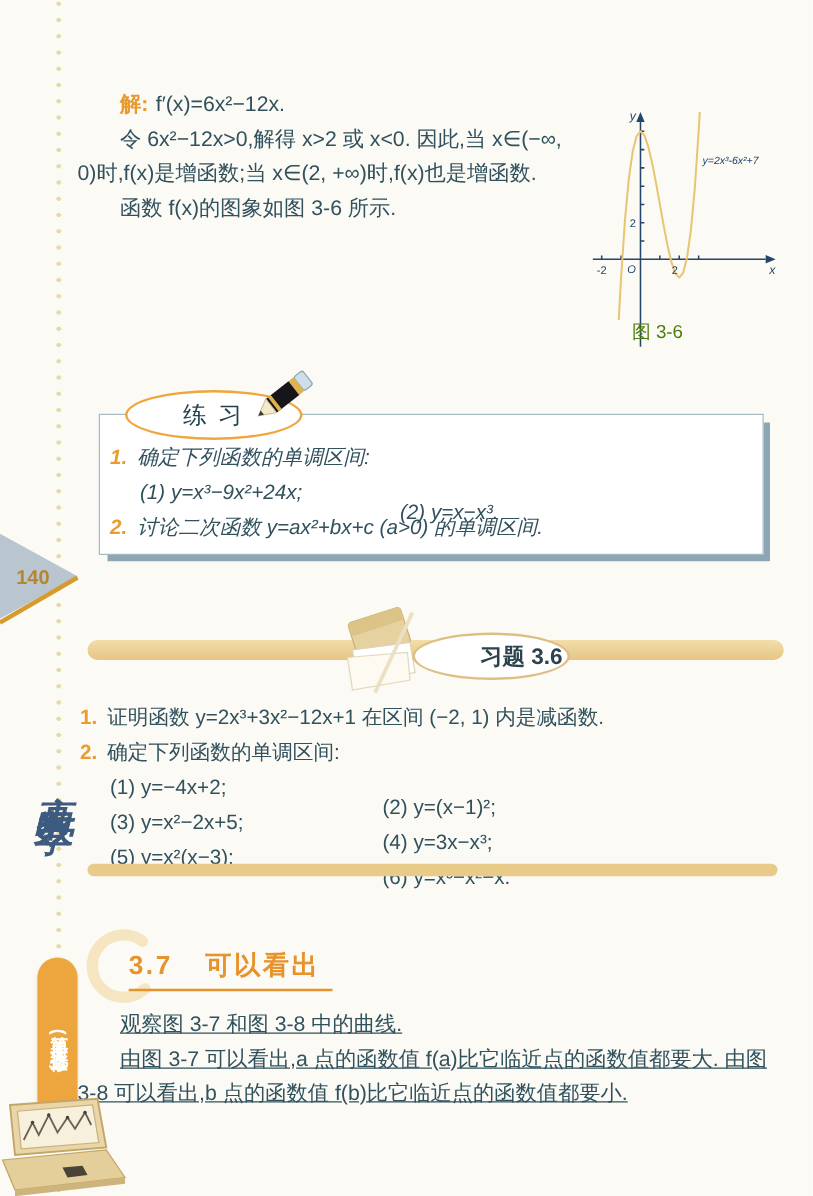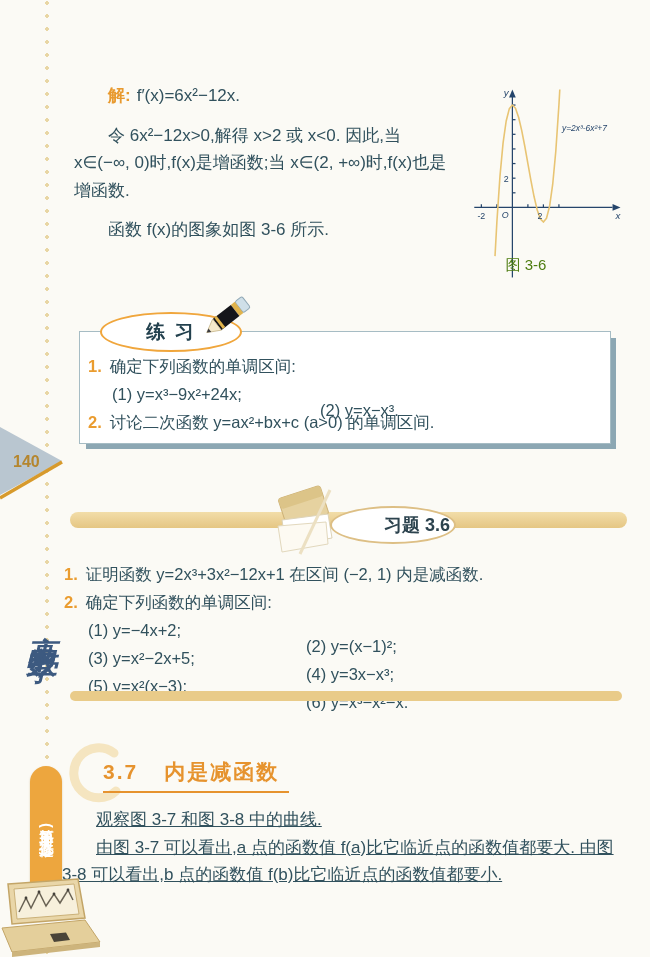--- a/index.html
+++ b/index.html
@@ -10,38 +10,38 @@
     color:#31515d;
   }
   
   .dotted-divider{
     position:absolute;left:45px;top:0;width:4px;height:957px;
     background-image:radial-gradient(circle at 2px 3px,#e8d6a4 1.6px,rgba(0,0,0,0) 2px);
     background-size:4px 13px;background-repeat:repeat-y;
   }
   
   .solution{position:absolute;left:62px;top:70px;width:402px;font-size:17px;line-height:27.5px;}
-  .solution p{margin:12px;text-indent:2em;}
+  .solution p{margin:0;text-indent:2em;}
   .accent{color:#e89a2f;font-weight:bold;margin-right:6px;}
   
   .figure-svg{position:absolute;left:468px;top:86px;}
   .fig-caption{position:absolute;left:470px;top:256px;width:112px;text-align:center;font-size:15px;color:#4d7c0f;}
   
   .practice-box{
     position:absolute;left:79px;top:331px;width:532px;height:113px;background:#fff;
     border:1px solid #a6bcc4;box-shadow:6px 6px 0 -1px #8ca7b3;box-sizing:border-box;
   }
   .practice-oval{
     position:absolute;left:100px;top:312px;width:142px;height:40px;background:#fff;
     border:2.5px solid #f0a63c;border-radius:50%;box-sizing:border-box;
     display:flex;align-items:center;justify-content:center;
-    font-size:19px;font-weight:bold;color:#23414e;letter-spacing:2px;
+    font-size:19px;font-weight:normal;color:#23414e;letter-spacing:2px;
   }
   .pencil-icon{position:absolute;left:196px;top:288px;}
-  .practice-content{position:absolute;left:88px;top:352px;width:520px;font-size:16.5px;line-height:28px;}
+  .practice-content{position:absolute;left:88px;top:352px;width:520px;font-size:16.5px;line-height:28px;font-style:italic;}
   .row{position:relative;}
   .num{color:#ea9c2f;font-weight:bold;margin-right:8px;}
   .sub{padding-left:24px;}
   .c2{position:absolute;left:242px;top:16px;}
   
   .banner-bar{position:absolute;left:70px;top:512px;width:557px;height:16px;border-radius:8px;
     background:linear-gradient(180deg,#f2dda9,#e5c683);}
   .notebook-icon{position:absolute;left:270px;top:482px;}
   .banner-ellipse{
     position:absolute;left:330px;top:506px;width:126px;height:38px;background:#fff;
@@ -159,21 +159,21 @@
     <div class="row sub"><span>(3) y=x²−2x+5;</span><span class="c2">(4) y=3x−x³;</span></div>
     <div class="row sub"><span>(5) y=x²(x−3);</span><span class="c2">(6) y=x³−x²−x.</span></div>
   </div>
 
   <div class="bottom-bar"></div>
 
   <svg class="section-crescent" width="66" height="66" viewBox="0 0 66 66">
     <path d="M52,11 A25,25 0 1,0 54,49" stroke="#f5e5c0" stroke-width="9" fill="none" stroke-linecap="round"></path>
   </svg>
   <div class="section-header">
-    <span class="section-number">3.7</span><span>内是减函数</span>
+    <span class="section-number">3.7</span><span>可以看出</span>
   </div>
   <div class="section-paras">
     <p>观察图 3-7 和图 3-8 中的曲线.</p>
     <p>由图 3-7 可以看出,a 点的函数值 f(a)比它临近点的函数值都要大. 由图 3-8 可以看出,b 点的函数值 f(b)比它临近点的函数值都要小.</p>
   </div>
 
   <svg class="page-tab" width="68" height="78" viewBox="0 0 68 78">
     <polygon points="0,3 62,37 0,71" fill="#b9c6d0"></polygon>
     <path d="M0,74 L62,38" stroke="#d79a2c" stroke-width="3.5" fill="none"></path>
     <text x="13" y="43" font-size="16" font-weight="bold" fill="#b5862e" font-family="Liberation Sans, sans-serif">140</text>

